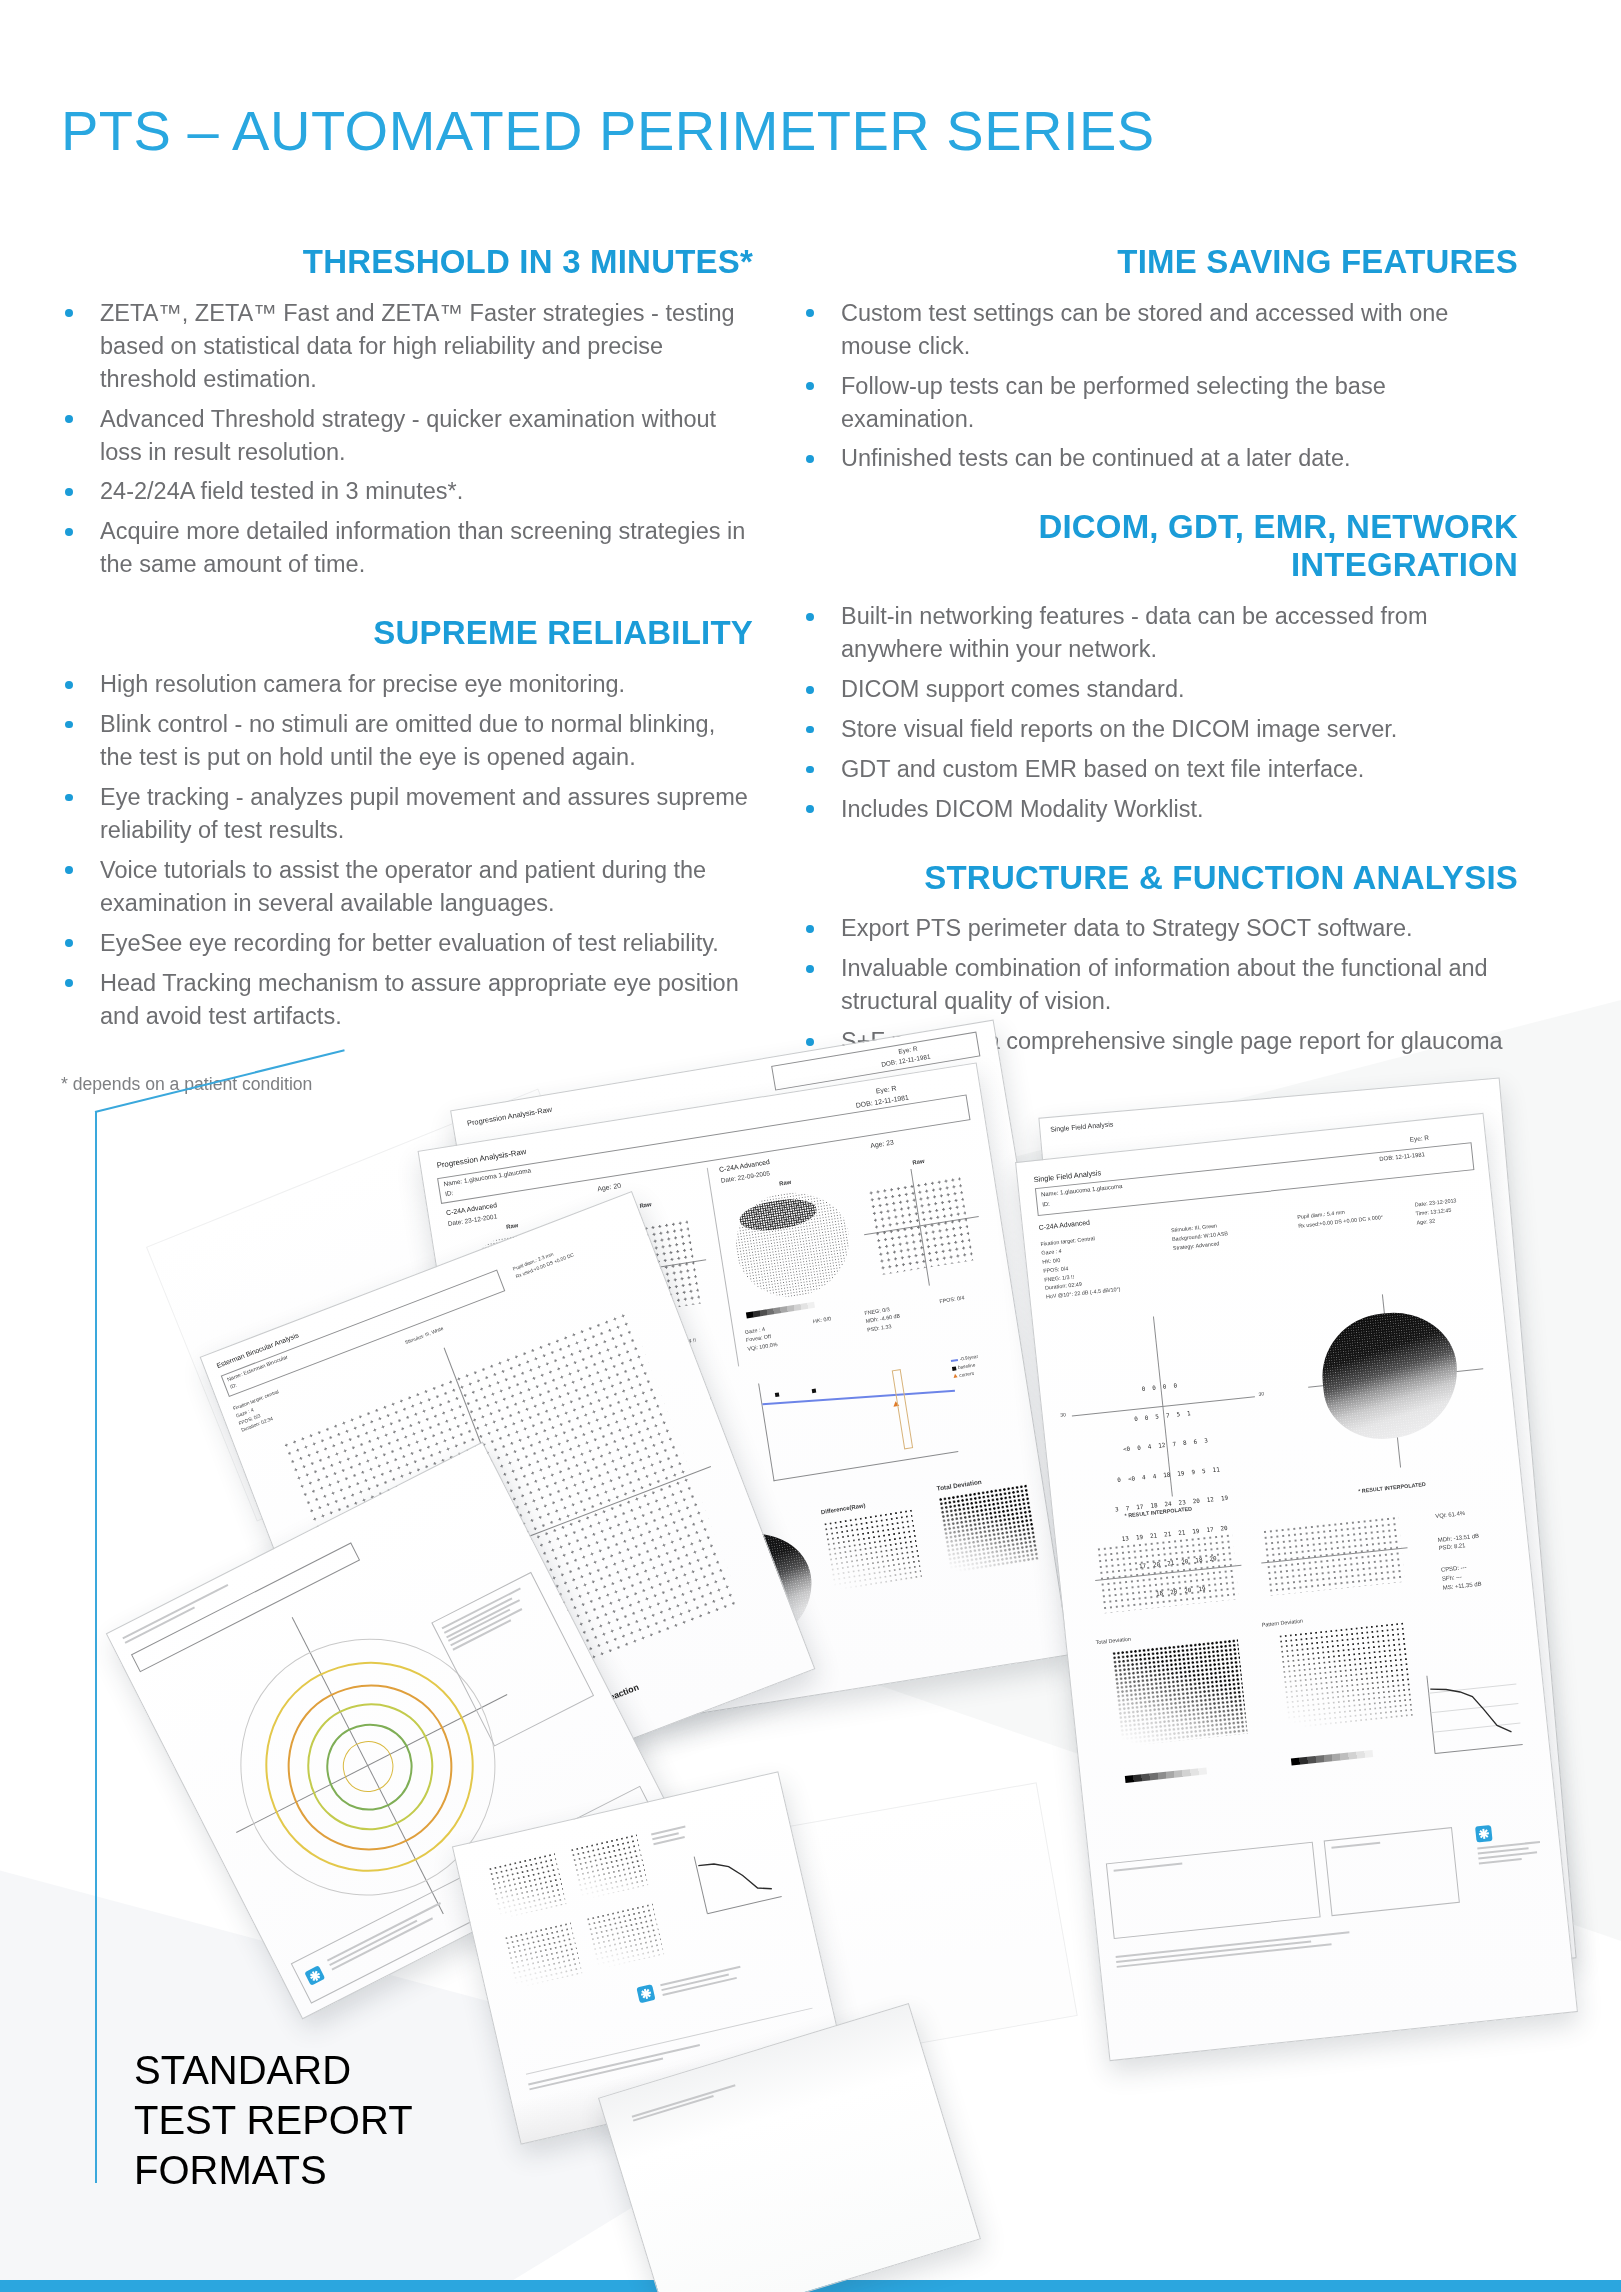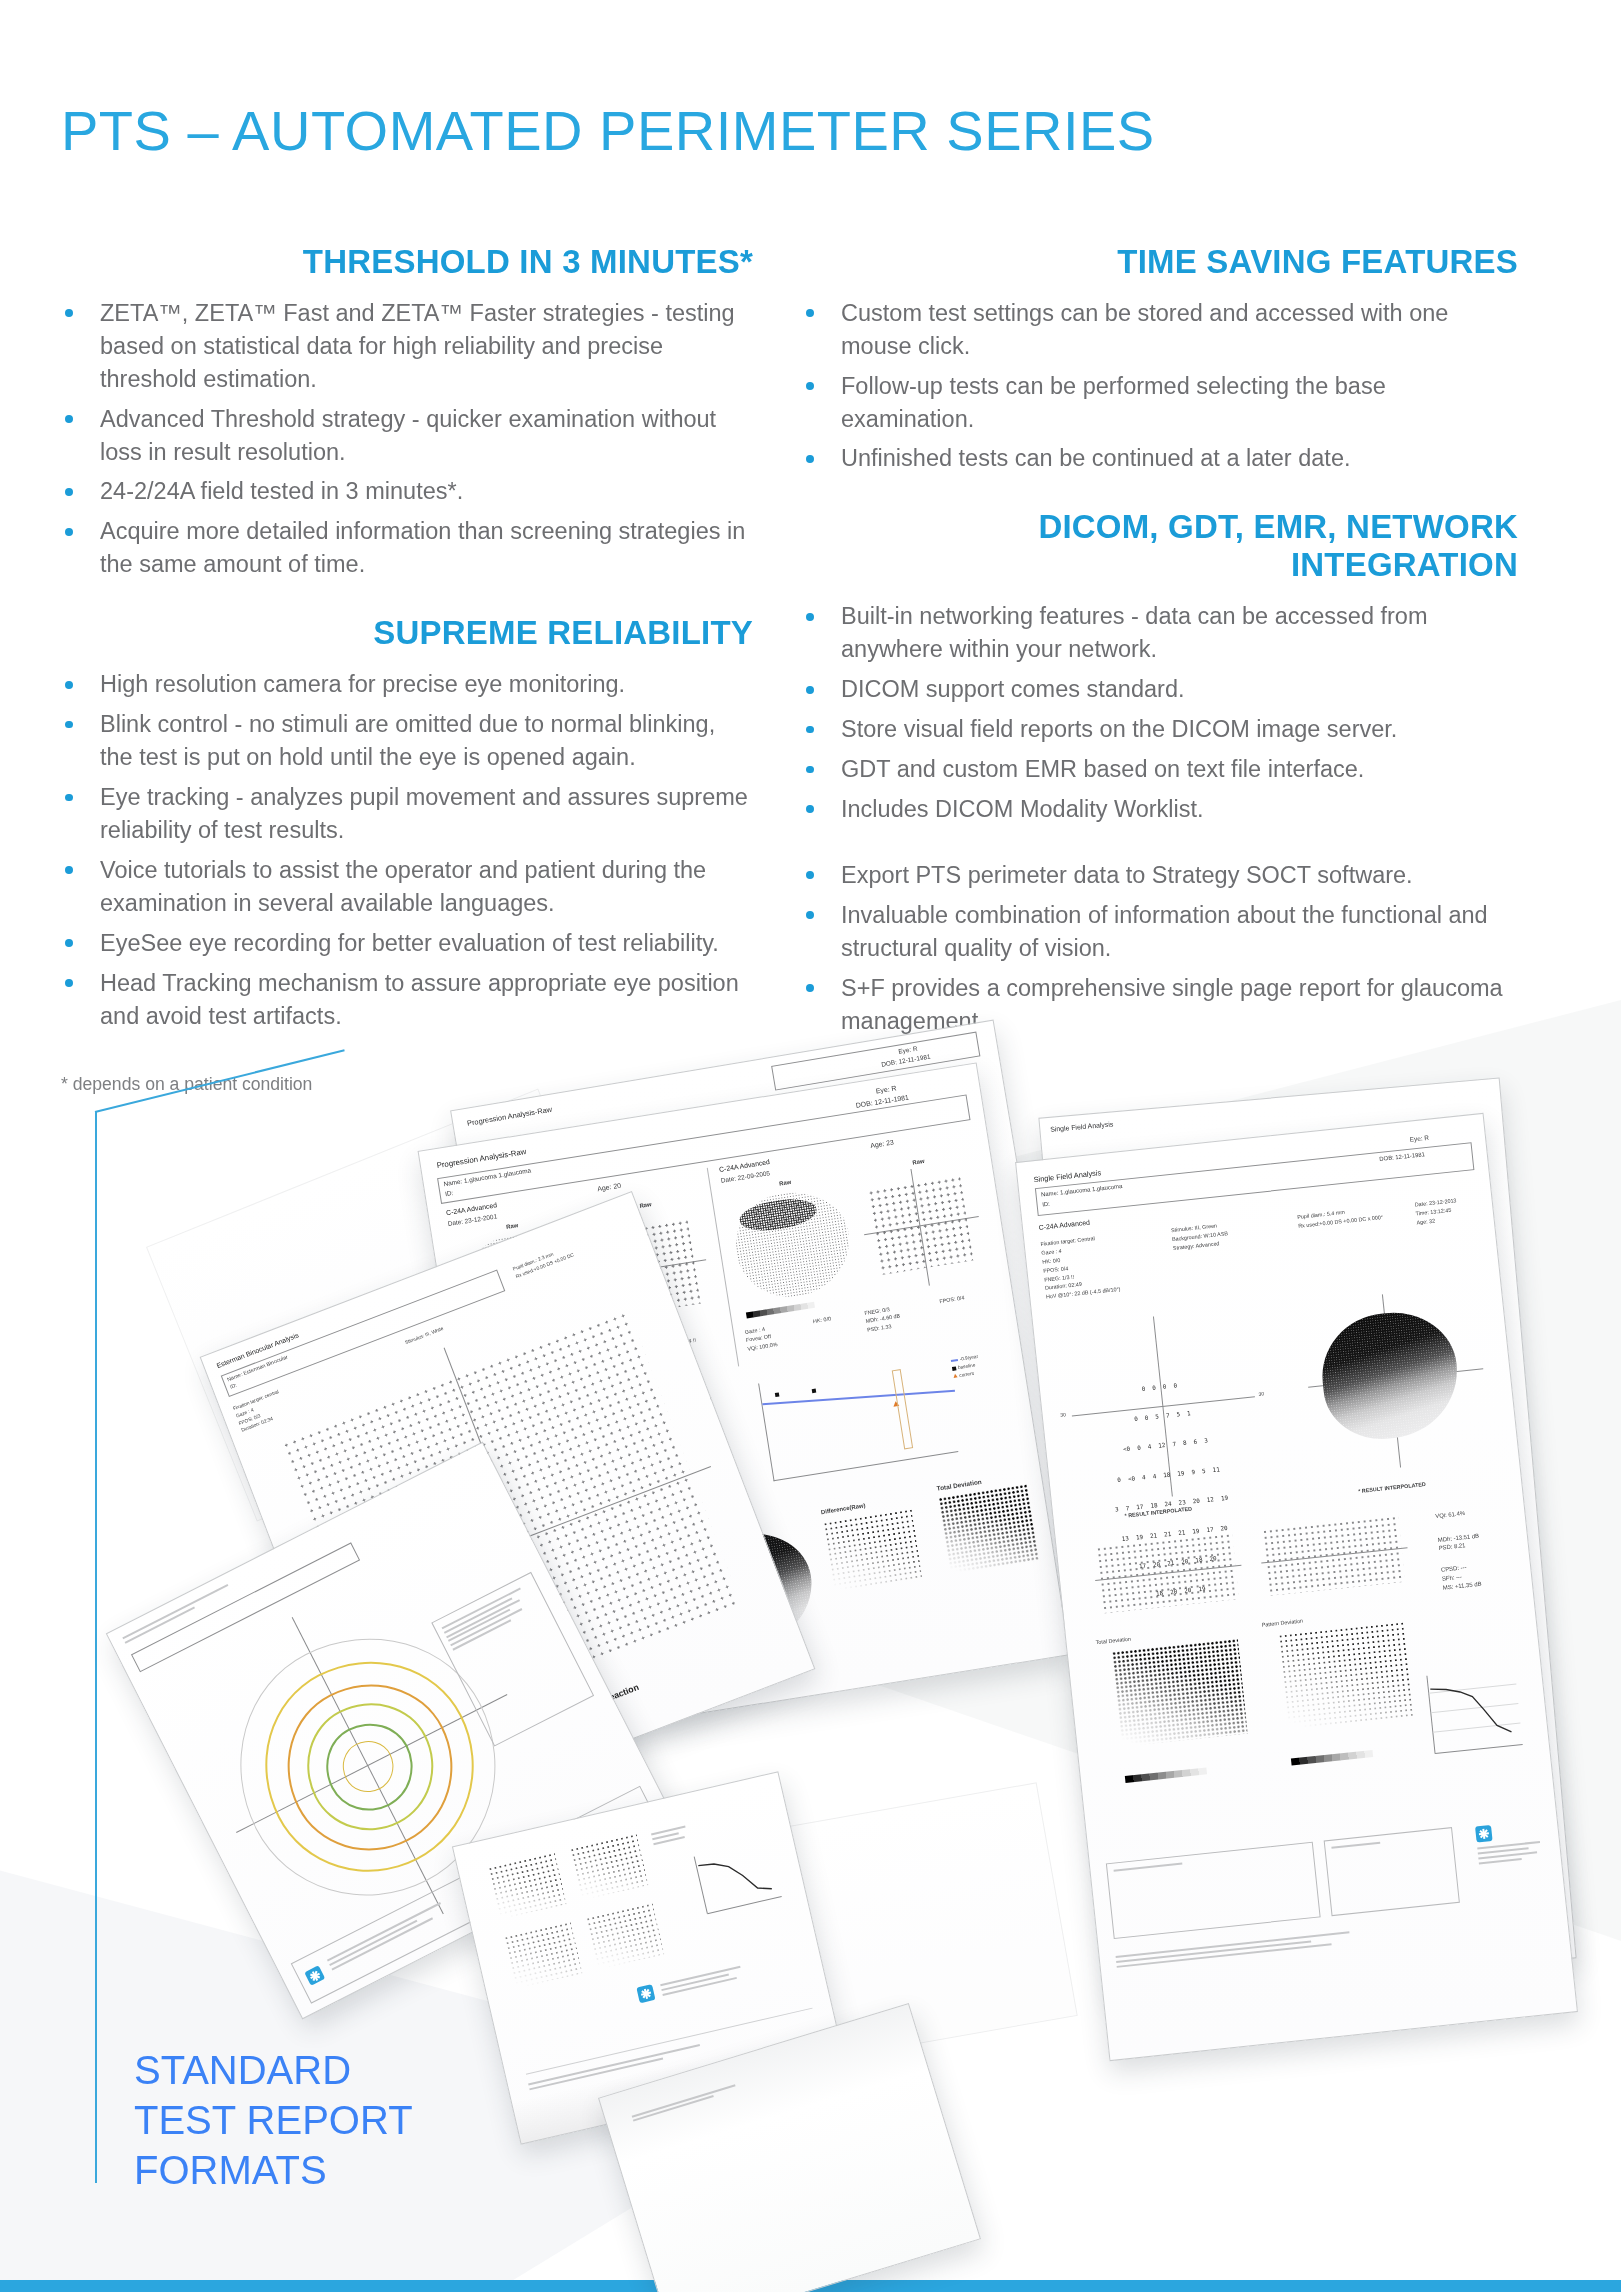--- a/index.html
+++ b/index.html
@@ -16,21 +16,21 @@
   .sec h2{margin:0 0 15.7px 0;font-size:33px;font-weight:700;color:#1b9cd8;letter-spacing:0.2px;text-align:right;}
   .sec ul{list-style:none;margin:0;padding:0;}
   .sec li{position:relative;padding-left:39px;font-size:23.5px;line-height:33px;margin-bottom:6.9px;color:#6d6e71;}
   .sec li .dot{position:absolute;left:3.9px;top:12.7px;width:7.8px;height:7.8px;border-radius:50%;background:#1b9cd8;}
   .footnote{position:absolute;left:61px;top:1074px;font-size:17.6px;color:#7d7f82;}
 
   
   .callout-v{position:absolute;left:95px;top:1111px;width:2px;height:1072px;background:#3aa8dc;}
   .callout-d{position:absolute;left:95px;top:1111px;width:257px;height:2px;background:#3aa8dc;
              transform:rotate(-13.9deg);transform-origin:left center;}
-  .standard-label{position:absolute;left:134px;top:2045px;font-size:40px;line-height:50px;color:#3b82f6;}
+  .standard-label{position:absolute;left:134px;top:2045px;font-size:40px;line-height:50px;color:#000000;}
   .bottom-bar{position:absolute;left:0;bottom:0;width:100%;height:12.7px;background:#2ba6df;}
 
   
   .wedge{position:absolute;}
   .wedge1{left:529px;top:1000px;width:1092px;height:941px;background:#f2f4f5;opacity:.65;
           clip-path:polygon(0 30%,100% 0,100% 100%,10% 64%);}
   .wedge2{left:0;top:1813px;width:823px;height:479px;background:#f2f4f6;opacity:.7;
           clip-path:polygon(0 12%,100% 58%,60% 100%,0 100%);}
 
   
@@ -124,20 +124,21 @@
       <h2>DICOM, GDT, EMR, NETWORK INTEGRATION</h2>
       <ul>
         <li><span class="dot"></span><span>Built-in networking features - data can be accessed from anywhere within your network.</span></li>
         <li><span class="dot"></span><span>DICOM support comes standard.</span></li>
         <li><span class="dot"></span><span>Store visual field reports on the DICOM image server.</span></li>
         <li><span class="dot"></span><span>GDT and custom EMR based on text file interface.</span></li>
         <li><span class="dot"></span><span>Includes DICOM Modality Worklist.</span></li>
       </ul>
     </div>
     <div class="sec">
+      <h2>STRUCTURE &amp; FUNCTION ANALYSIS</h2>
       <ul>
         <li><span class="dot"></span><span>Export PTS perimeter data to Strategy SOCT software.</span></li>
         <li><span class="dot"></span><span>Invaluable combination of information about the functional and structural quality of vision.</span></li>
         <li><span class="dot"></span><span>S+F provides a comprehensive single page report for glaucoma management.</span></li>
       </ul>
     </div>
   </div>
 
   <div class="footnote">* depends on a patient condition</div>
 

